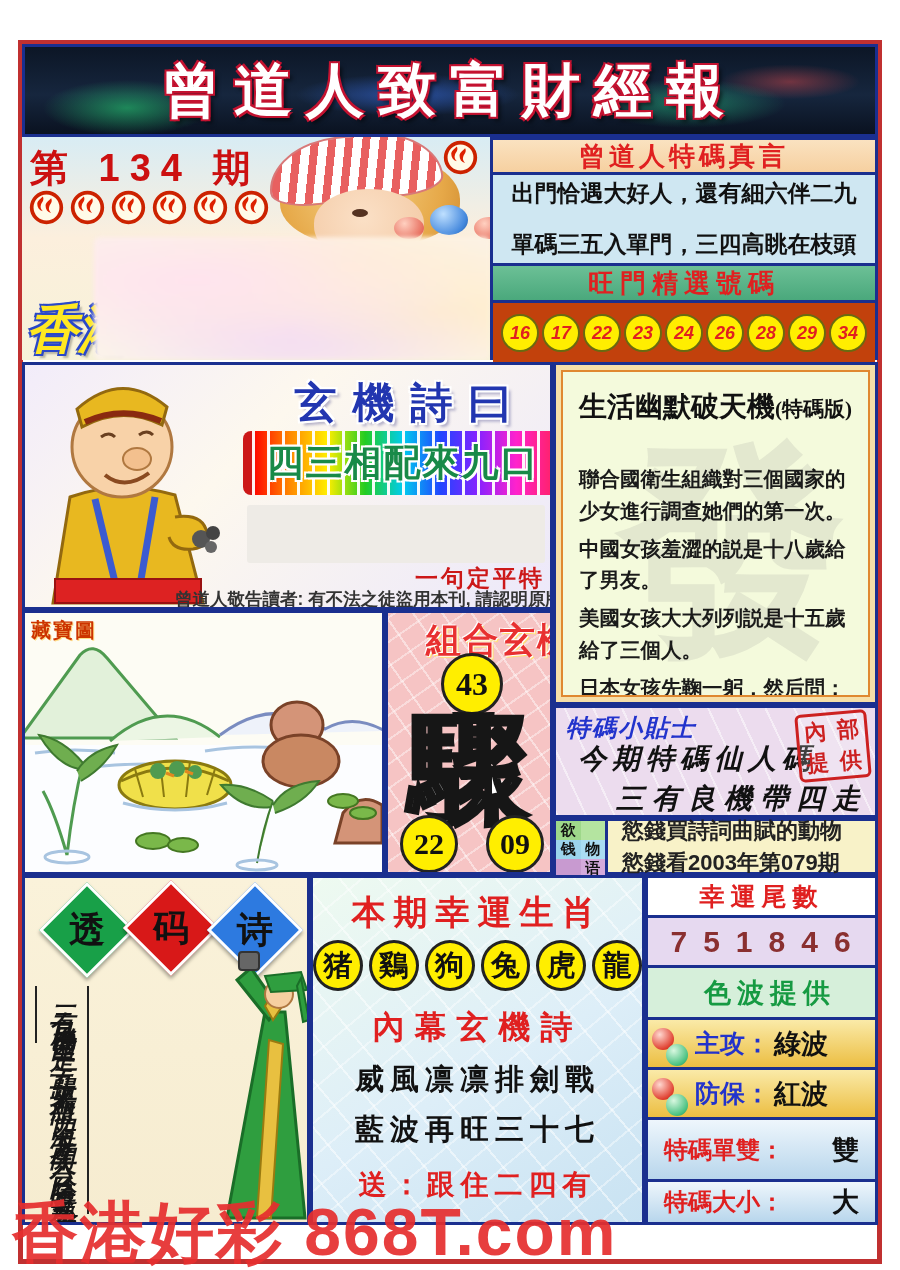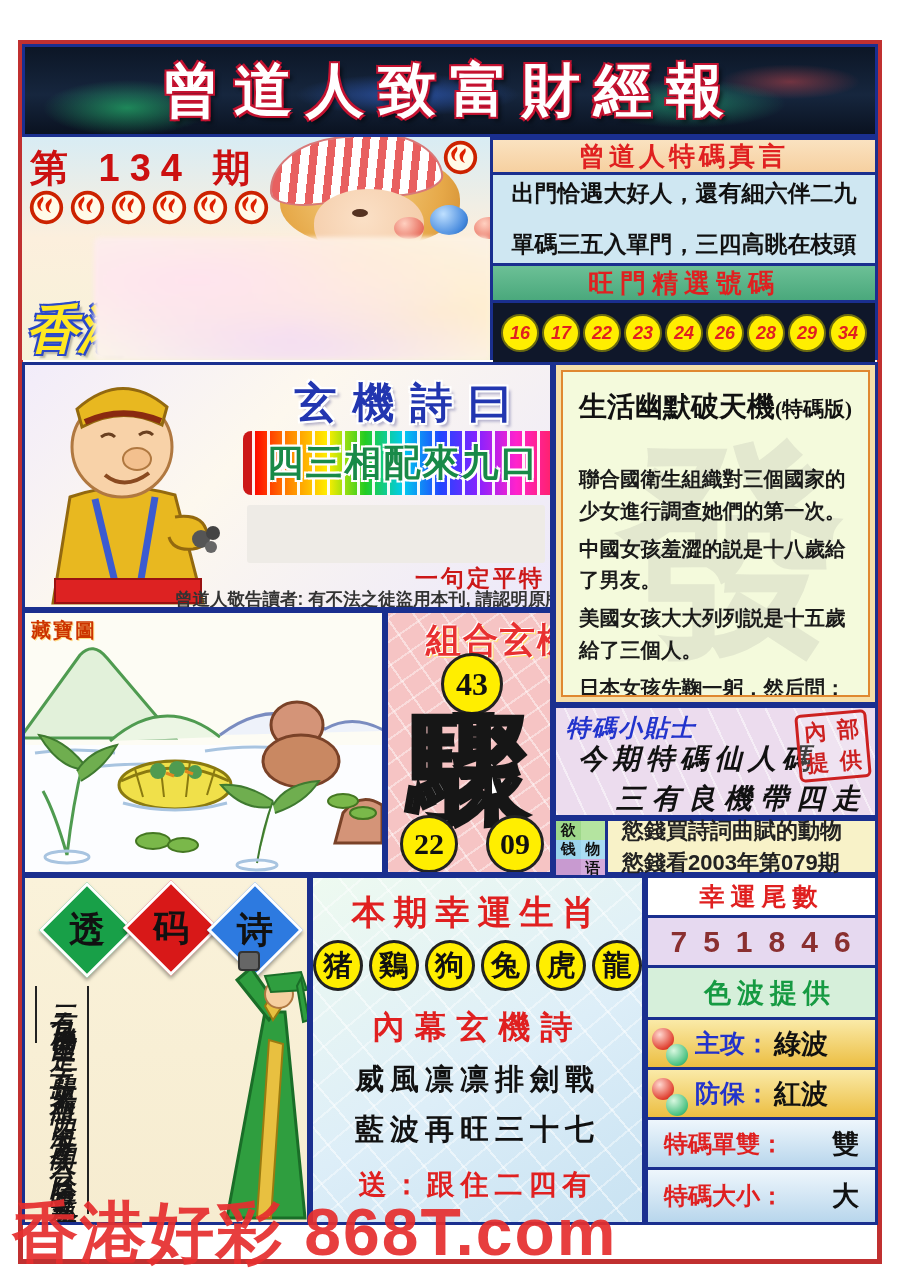--- a/index.html
+++ b/index.html
@@ -52,21 +52,21 @@
   .top-right{left:490px;top:137px;width:388px;height:223px;background:#fff;}
   .truth-header{height:35px;background:linear-gradient(180deg,#fae2c0,#f6d0a0);display:flex;align-items:center;justify-content:center;
     border-bottom:3px solid #1a2f8f;box-sizing:border-box;}
   .truth-header span{color:#e02020;font-size:26px;font-weight:bold;letter-spacing:4px;}
   .truth-body{height:91px;background:#cfe7f2;box-sizing:border-box;border-bottom:3px solid #1a2f8f;
     display:flex;flex-direction:column;justify-content:center;gap:20px;}
   .truth-line{font-size:23px;font-weight:bold;color:#111;text-align:center;white-space:nowrap;}
   .wang-header{height:37px;background:linear-gradient(180deg,#6cc096,#4aa87c);display:flex;align-items:center;justify-content:center;
     border-bottom:3px solid #1a2f8f;box-sizing:border-box;}
   .wang-header span{color:#e02020;font-size:26px;font-weight:bold;letter-spacing:6px;}
-  .numbers-row{height:60px;background:#0f172a;display:flex;align-items:center;justify-content:center;gap:3px;}
+  .numbers-row{height:60px;background:#c2410c;display:flex;align-items:center;justify-content:center;gap:3px;}
   .num-circle{width:34px;height:34px;border-radius:50%;background:#ffee00;border:2px solid #6a6a10;
     display:flex;align-items:center;justify-content:center;font-size:18px;font-weight:bold;font-style:italic;color:#e02020;}
   
   .mystic{left:22px;top:362px;width:531px;height:248px;box-sizing:border-box;border:3px solid #1a2f8f;
     background:linear-gradient(135deg,#f2ecfa 0%,#fdf8ee 40%,#ece8fa 100%);overflow:hidden;}
   .mystic-title{left:248px;top:10px;width:275px;text-align:center;color:#2236b0;font-size:42px;font-weight:bold;letter-spacing:16px;
     text-shadow:2px 2px 0 #fff,-2px -2px 0 #fff,2px -2px 0 #fff,-2px 2px 0 #fff,4px 4px 3px rgba(40,40,120,.35);white-space:nowrap;}
   .rainbow-bar{left:218px;top:66px;width:302px;height:64px;border-radius:8px;border-left:9px solid #cc1818;border-right:9px solid #cc1818;
     background:
       repeating-linear-gradient(90deg,rgba(255,255,255,.95) 0 3px,transparent 3px 15px),
@@ -151,21 +151,21 @@
   .gift-line{position:absolute;left:0;right:0;top:288px;text-align:center;color:#e02020;font-size:28px;font-weight:bold;letter-spacing:6px;white-space:nowrap;}
   
   .tails{left:645px;top:875px;width:233px;height:350px;box-sizing:border-box;border:3px solid #1a2f8f;background:#fff;
     display:flex;flex-direction:column;}
   .t-row{box-sizing:border-box;border-bottom:3px solid #1a2f8f;display:flex;align-items:center;justify-content:center;position:relative;}
   .t-row:last-child{border-bottom:none;}
   .t-hdr{height:40px;background:#fff;color:#e02020;font-size:25px;font-weight:bold;letter-spacing:6px;}
   .t-digits{height:50px;background:#e6d9f0;color:#8a3030;font-size:30px;font-weight:bold;letter-spacing:16px;padding-left:14px;}
   .t-sebo{height:52px;background:#d6efda;color:#169a42;font-size:27px;font-weight:bold;letter-spacing:6px;padding-left:17px;}
   .t-gold{height:50px;background:linear-gradient(180deg,#faeaa8,#ecbe42);}
-  .t-blue{height:50px;background:linear-gradient(180deg,#eef6fc,#b8d6ec);gap:44px;}
+  .t-blue{height:62px;background:linear-gradient(180deg,#eef6fc,#b8d6ec);gap:44px;}
   .t-row .lbl-blue{color:#2233cc;font-size:25px;font-weight:bold;}
   .t-row .lbl-red{color:#e02020;font-size:24px;font-weight:bold;}
   .t-row .val{color:#111;font-size:27px;font-weight:bold;margin-left:4px;}
   .balls{position:absolute;left:4px;top:8px;width:40px;height:38px;}
   .balls .b1{position:absolute;left:0;top:0;width:22px;height:22px;border-radius:50%;
     background:radial-gradient(circle at 35% 30%,#ffd8d0,#e04030 70%,#992015);}
   .balls .b2{position:absolute;left:14px;top:16px;width:22px;height:22px;border-radius:50%;
     background:radial-gradient(circle at 35% 30%,#d8f8e0,#48c080 70%,#1f8050);}
   
   .warn-strip{left:22px;top:1228px;width:856px;height:34px;background:#fff;display:flex;align-items:center;}

